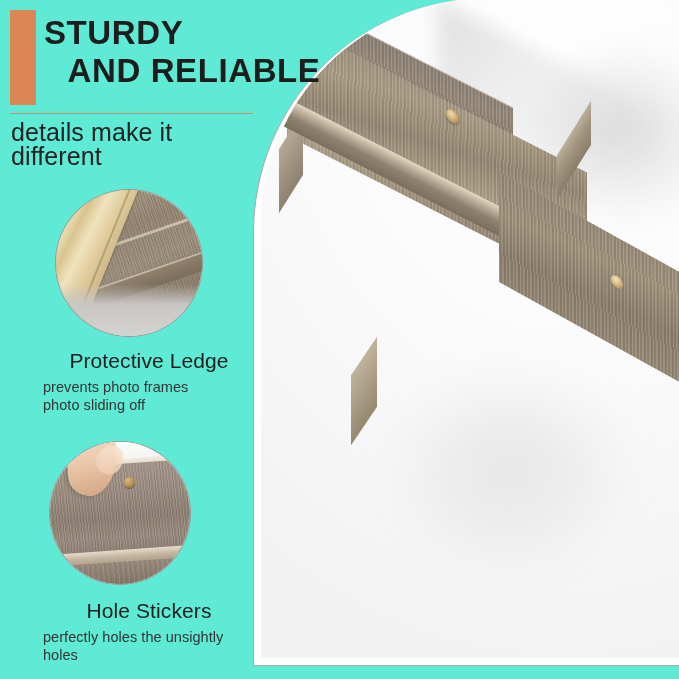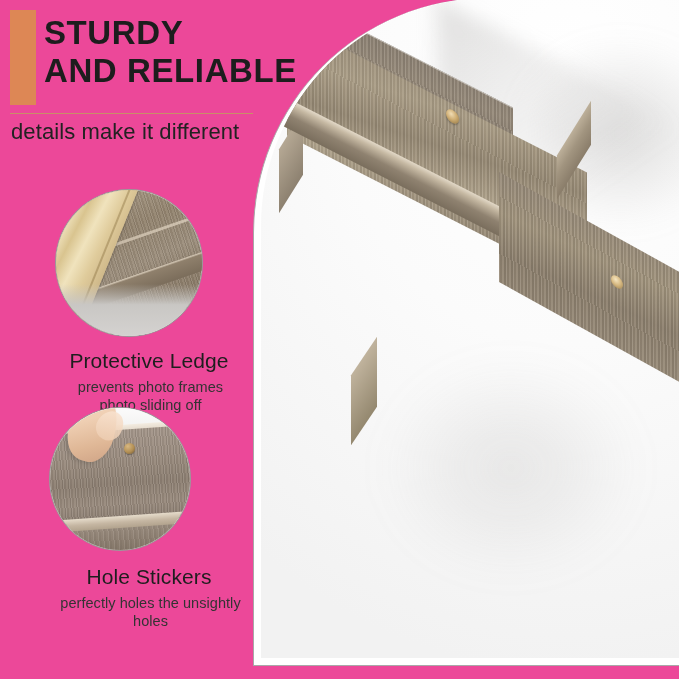--- a/index.html
+++ b/index.html
@@ -14,21 +14,21 @@
     overflow: hidden;
     position: relative;
     -webkit-font-smoothing: antialiased;
   }
 
   #page {
     position: absolute;
     inset: 0;
     width: 679px;
     height: 679px;
-    background: #ec4899;
+    background: #5eead4;
     overflow: hidden;
   }
 
   
   .left-col {
     position: absolute;
     left: 0; top: 0;
     width: 260px;
     height: 679px;
     z-index: 6;
@@ -51,52 +51,52 @@
     top: 14px;
     width: 300px;
     font-size: 33px;
     line-height: 38px;
     font-weight: 700;
     letter-spacing: 0.6px;
     color: #1d1d1d;
     white-space: nowrap;
   }
   .headline .l1 { display: block; }
-  .headline .l2 { display: block; }
+  .headline .l2 { display: block; text-align: center; }
 
   
   .head-rule {
     position: absolute;
     left: 10px;
     top: 113px;
     width: 243px;
     height: 1px;
     background: #c88f68;
   }
 
   
   .subtitle {
     position: absolute;
     left: 11px;
     top: 120px;
-    font-size: 22px;
+    font-size: 25px;
     line-height: 24px;
     font-weight: 400;
     color: #222222;
     letter-spacing: 0.1px;
   }
 
   
   .feature {
     position: absolute;
     left: 0;
     width: 258px;
   }
   .feature-1 { top: 190px; }
-  .feature-2 { top: 408px; }
+  .feature-2 { top: 442px; }
 
   .circle-wrap {
     position: relative;
     width: 146px;
     height: 146px;
     margin: 0 auto;
     border-radius: 50%;
     overflow: hidden;
     box-shadow: 0 0 0 1px #9a9a9a;
     background: #dedad4;
@@ -321,21 +321,21 @@
     font-size: 21px;
     line-height: 26px;
     color: #1e1e1e;
     font-weight: 400;
     margin-top: 12px;
     letter-spacing: .1px;
     padding-left: 40px;
   }
   .feature-2 .feature-title { margin-top: 14px; }
   .feature-sub {
-    text-align: center;
+    text-align: left;
     font-size: 14.5px;
     line-height: 18px;
     color: #333333;
     font-weight: 400;
     margin-top: 4px;
     letter-spacing: .05px;
     margin-left: 43px;
   }
   .feature-sub span { display: block; }
 

